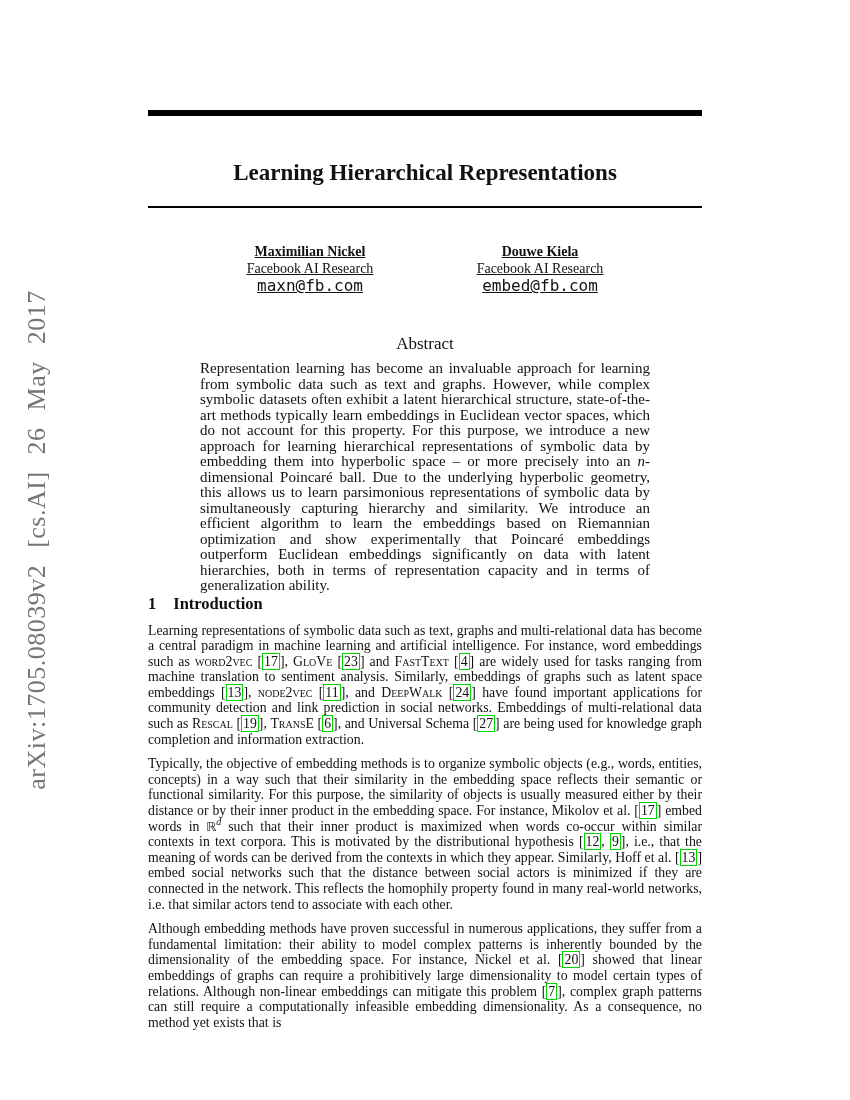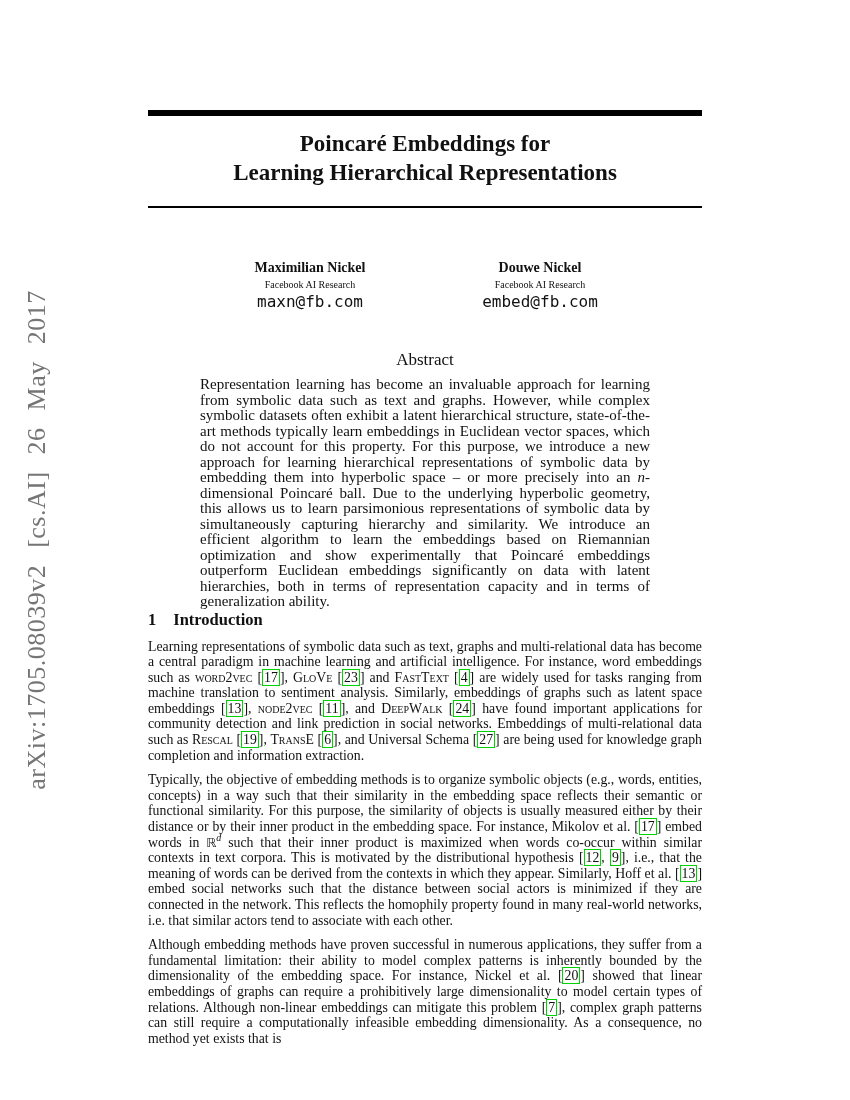--- a/index.html
+++ b/index.html
@@ -38,25 +38,26 @@
   .title{
     margin-top:13px;
     text-align:center;
     font-size:23px;
     line-height:29px;
     font-weight:bold;
   }
   .authors{
     display:flex;
     justify-content:center;
-    margin-top:51px;
+    margin-top:35px;
+    text-decoration:underline;
   }
   .author{width:230px;text-align:center;}
   .author-name{font-weight:bold;font-size:14px;line-height:17px;}
-  .author-affil{font-size:10px;line-height:17px;}
+  .author-affil{font-size:14px;line-height:17px;}
   .author-email{font-family:"DejaVu Sans Mono", monospace;font-size:16px;line-height:17px;}
   .abstract-heading{
     margin-top:40px;
     text-align:center;
     font-weight:normal;
     font-size:17px;
   }
   .abstract-body{
     margin:7px 52px 0 52px;
     text-align:justify;
@@ -89,32 +90,32 @@
 <body>
 
 <div class="page">
 
   <div class="arxiv-stamp">arXiv:1705.08039v2 [cs.AI] 26 May 2017</div>
 
   <div class="content">
 
     <div class="rule-thick"></div>
 
-    <h1 class="title"><span>Poincaré Embeddings for</span><br><span>Learning Hierarchical Representations</span></h1>
+    <h1 class="title"><br><span>Learning Hierarchical Representations</span></h1>
 
     <div class="rule-thin"></div>
 
     <div class="authors">
       <div class="author">
         <div class="author-name">Maximilian Nickel</div>
         <div class="author-affil">Facebook AI Research</div>
         <div class="author-email">maxn@fb.com</div>
       </div>
       <div class="author">
-        <div class="author-name">Douwe Nickel</div>
+        <div class="author-name">Douwe Kiela</div>
         <div class="author-affil">Facebook AI Research</div>
         <div class="author-email">embed@fb.com</div>
       </div>
     </div>
 
     <div class="abstract-heading">Abstract</div>
 
     <p class="abstract-body">Representation learning has become an invaluable approach for learning from symbolic data such as text and graphs. However, while complex symbolic datasets often exhibit a latent hierarchical structure, state-of-the-art methods typically learn embeddings in Euclidean vector spaces, which do not account for this property. For this purpose, we introduce a new approach for learning hierarchical representations of symbolic data by embedding them into hyperbolic space – or more precisely into an <span class="mit">n</span>-dimensional Poincaré ball. Due to the underlying hyperbolic geometry, this allows us to learn parsimonious representations of symbolic data by simultaneously capturing hierarchy and similarity. We introduce an efficient algorithm to learn the embeddings based on Riemannian optimization and show experimentally that Poincaré embeddings outperform Euclidean embeddings significantly on data with latent hierarchies, both in terms of representation capacity and in terms of generalization ability.</p>
 
     <h2 class="section-heading"><span class="sec-num">1</span><span class="sec-title">Introduction</span></h2>

